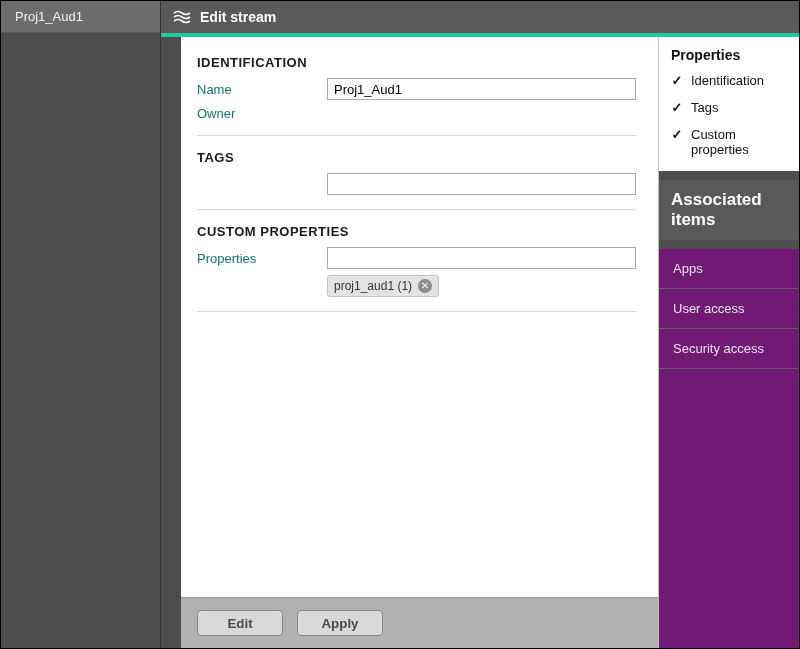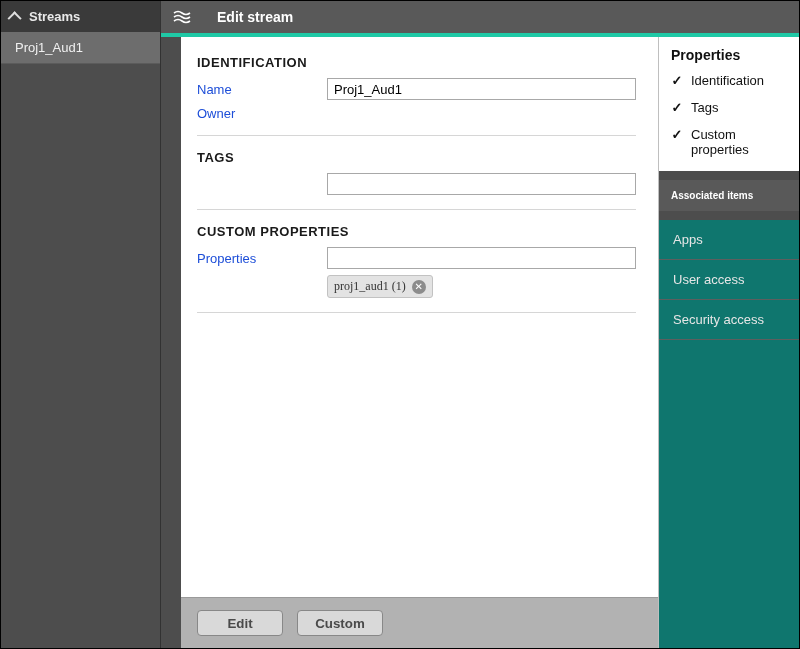--- a/index.html
+++ b/index.html
@@ -8,65 +8,61 @@
 
   .app { display: flex; width: 100%; height: 100%; }
 
   
   .sidebar { width: 160px; background: #4d4d4d; border-right: 1px solid #323232; display: flex; flex-direction: column; }
   .sb-header { display: flex; align-items: center; gap: 8px; padding: 8px 10px; background: #3a3a3a; color: #e9e9e9; font-weight: bold; cursor: pointer; }
   .sb-item { padding: 8px 14px; background: #6d6d6d; color: #f0f0f0; border-bottom: 1px solid #5b5b5b; cursor: pointer; }
 
   
   .main { flex: 1; display: flex; flex-direction: column; background: #4d4d4d; }
-  .titlebar { display: flex; align-items: center; gap: 26px; padding: 8px 12px; background: #595959; color: #fff; font-weight: bold; font-size: 14px; }
+  .titlebar { display: flex; align-items: center; gap: 9px; padding: 8px 12px; background: #595959; color: #fff; font-weight: bold; font-size: 14px; }
   .teal-strip { height: 4px; background: #1fc9a6; }
 
   .work { flex: 1; display: flex; min-height: 0; padding-left: 20px; }
 
   .form-area { flex: 1; display: flex; flex-direction: column; background: #fff; border-right: 1px solid #bfbfbf; }
   .form-scroll { flex: 1; padding: 18px 22px 18px 16px; overflow: auto; }
   .section-title { font-weight: bold; letter-spacing: .5px; font-size: 13px; color: #1a1a1a; margin-bottom: 8px; }
   .row { display: flex; align-items: center; margin-bottom: 6px; }
-  .row-label { width: 130px; color: #1d4ed8; font-size: 13px; }
+  .row-label { width: 130px; color: #0f766e; font-size: 13px; }
   .text-input { flex: 1; border: 1px solid #a8a8a8; height: 22px; padding: 2px 6px; font-size: 13px; font-family: inherit; }
   .hr { height: 1px; background: #d6d6d6; margin: 14px 0; }
 
   .chips-row { display: flex; margin-top: 6px; }
   .chips-row .spacer { width: 130px; }
-  .chip { display: inline-flex; align-items: center; gap: 6px; background: #e3e3e3; border: 1px solid #c2c2c2; border-radius: 3px; padding: 3px 6px; font-size: 12px; color: #333; font-family: Liberation Serif, serif; }
+  .chip { display: inline-flex; align-items: center; gap: 6px; background: #e3e3e3; border: 1px solid #c2c2c2; border-radius: 3px; padding: 3px 6px; font-size: 12px; color: #333; }
   .chip-x { width: 14px; height: 14px; border-radius: 50%; background: #8c8c8c; color: #fff; font-size: 10px; line-height: 14px; text-align: center; cursor: pointer; }
 
   .buttonbar { display: flex; gap: 14px; padding: 12px 16px; background: #b2b2b2; border-top: 1px solid #9a9a9a; }
   .btn { width: 86px; height: 26px; border: 1px solid #888; border-radius: 4px; background: #d9d9d9; color: #4a4a4a; font-weight: bold; cursor: pointer; }
 
   
   .rpanel { width: 140px; display: flex; flex-direction: column; gap: 9px; }
   .rpanel-white { background: #fff; color: #111; padding: 10px 12px 14px 12px; }
   .rpanel-white h3 { font-size: 14px; font-weight: bold; margin-bottom: 10px; }
   .rpanel-item { display: flex; align-items: flex-start; gap: 8px; margin-bottom: 12px; cursor: pointer; font-size: 13px; }
   .check { width: 12px; flex: 0 0 12px; text-align: center; font-weight: bold; }
 
-  .rpanel-dark-hd { background: #595959; color: #fff; font-weight: bold; font-size: 10px; padding: 10px 12px; }
-  .rpanel-dark { background: #0f766e; color: #e6e6e6; flex: 1; }
+  .rpanel-dark-hd { background: #595959; color: #fff; font-weight: bold; font-size: 17px; padding: 10px 12px; }
+  .rpanel-dark { background: #701a75; color: #e6e6e6; flex: 1; }
   .rpanel-dark .ritem { padding: 12px 14px; border-bottom: 1px solid #5e5e5e; cursor: pointer; font-size: 13px; }
 
   .chevron { display: inline-block; width: 10px; height: 10px; border-left: 2px solid #ddd; border-top: 2px solid #ddd; transform: rotate(45deg) translateY(2px); }
   svg { display: block; }
 </style>
 </head>
 <body>
 
 <div class="app">
 
   <div class="sidebar">
-    <div class="sb-header">
-      <span class="chevron"></span>
-      <span>Streams</span>
-    </div>
     <div class="sb-item">
       <span>Proj1_Aud1</span>
     </div>
   </div>
 
   <div class="main">
     <div class="titlebar">
       <span>
         <svg width="18" height="14" viewBox="0 0 18 14">
           <path d="M1 3 Q5 0 9 3 T17 3" stroke="#fff" stroke-width="1.6" fill="none"></path>
@@ -111,21 +107,21 @@
               <span>proj1_aud1 (1)</span>
               <span class="chip-x">✕</span>
             </span>
           </div>
           <div class="hr"></div>
 
         </div>
 
         <div class="buttonbar">
           <button class="btn">Edit</button>
-          <button class="btn">Custom</button>
+          <button class="btn">Apply</button>
         </div>
       </div>
 
       <div class="rpanel">
         <div class="rpanel-white">
           <h3>Properties</h3>
           <div class="rpanel-item">
             <span class="check">✓</span>
             <span>Identification</span>
           </div>

